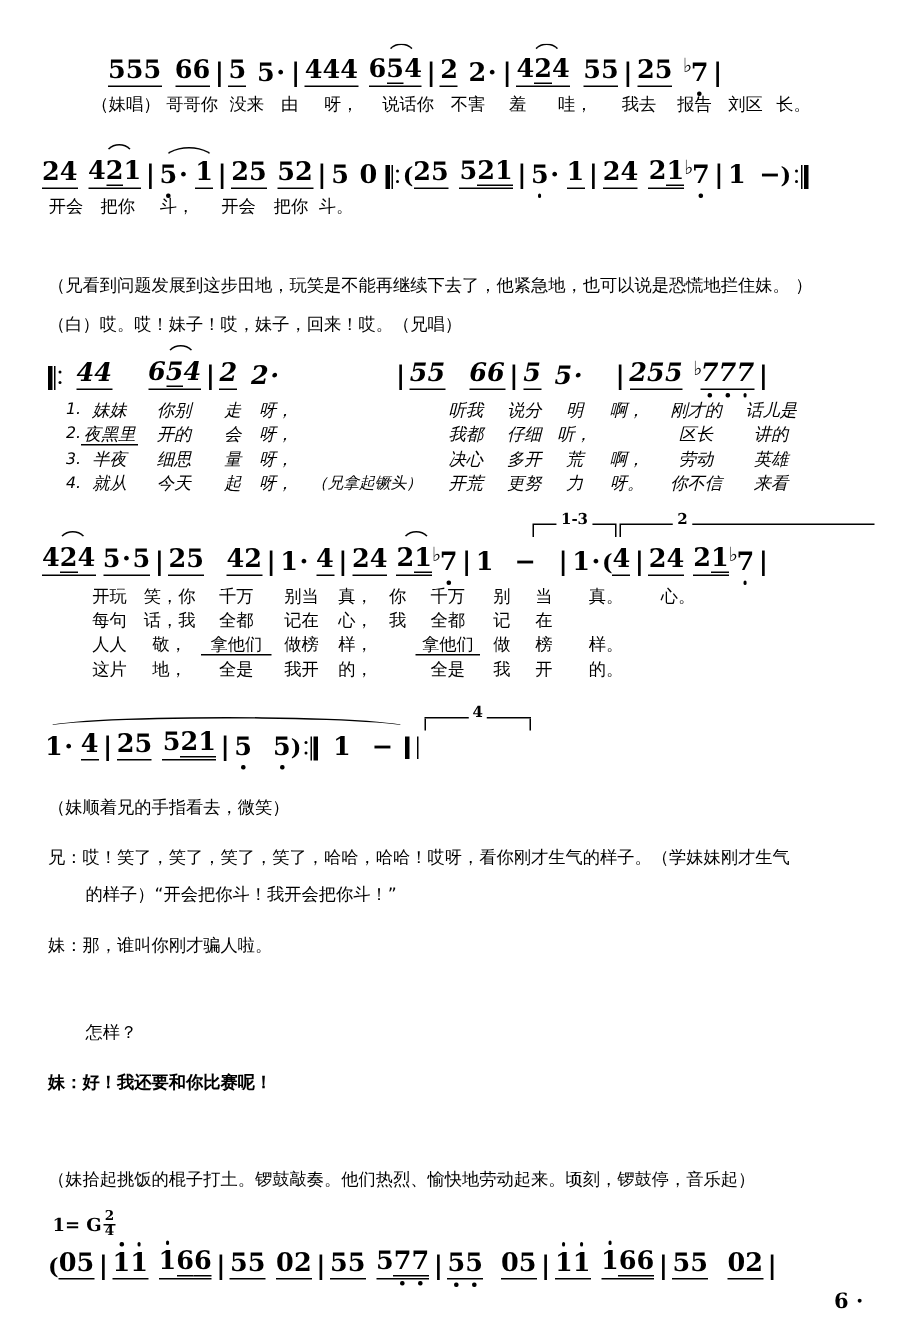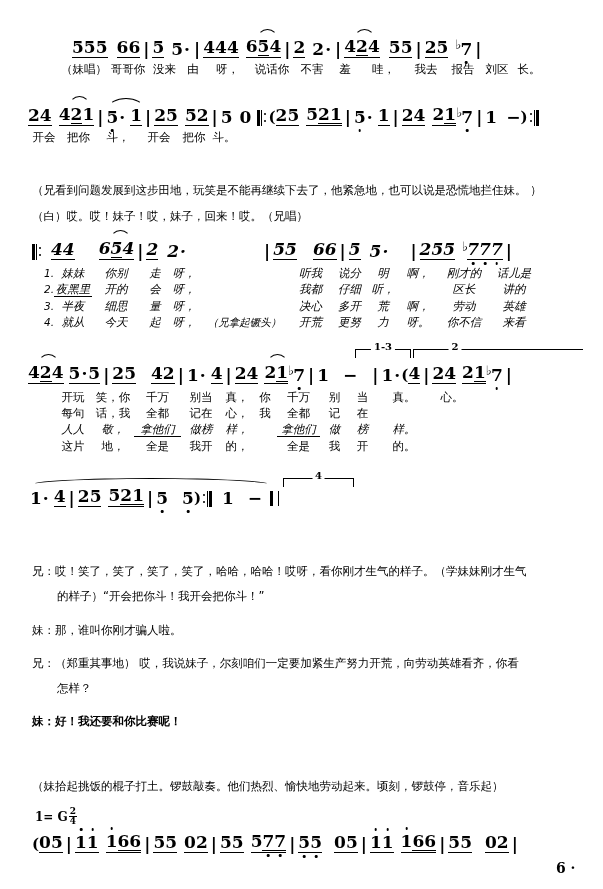--- a/index.html
+++ b/index.html
@@ -481,21 +481,21 @@
       <span class="lyr" style="width:40px">记在</span>
       <span class="lyr" style="width:32px">心，</span>
       <span class="lyr" style="width:24px">我</span>
       <span class="lyr" style="width:43px">全都</span>
       <span class="lyr" style="width:29px">记</span>
       <span class="lyr" style="width:27px">在</span>
       <span class="lyr" style="width:56px"></span>
       <span class="lyr" style="width:40px"></span>
     </div>
 
-    <div class="lyricrow" style="margin-top:2px; padding-left:26px;font-style:italic;">
+    <div class="lyricrow" style="margin-top:2px; padding-left:26px;">
       <span class="lyr" style="width:38px">人人</span>
       <span class="lyr" style="width:42px">敬，</span>
       <span class="lyr ul" style="width:47px">拿他们</span>
       <span class="lyr" style="width:40px">做榜</span>
       <span class="lyr" style="width:32px">样，</span>
       <span class="lyr" style="width:24px"></span>
       <span class="lyr ul" style="width:43px">拿他们</span>
       <span class="lyr" style="width:29px">做</span>
       <span class="lyr" style="width:27px">榜</span>
       <span class="lyr" style="width:56px">样。</span>
@@ -543,24 +543,24 @@
         </span>
       <span class="sp" style="width:8px"></span>
       <span class="n">1</span>
       <span class="sp" style="width:14px"></span>
       <span class="n">−</span>
       <span class="sp" style="width:6px"></span>
       <span class="barthick"></span>
     </div>
   </div>
 
+  <div class="prose" style="left:32px; top:530px;">（妹顺着兄的手指看去，微笑）</div>
   <div class="prose" style="left:32px; top:563px;">兄：哎！笑了，笑了，笑了，笑了，哈哈，哈哈！哎呀，看你刚才生气的样子。（学妹妹刚才生气</div>
   <div class="prose" style="left:57px; top:588px;">的样子）“开会把你斗！我开会把你斗！”</div>
   <div class="prose" style="left:32px; top:622px;">妹：那，谁叫你刚才骗人啦。</div>
-  <div class="prose" style="left:32px; top:655px;">兄：（郑重其事地） 哎，我说妹子，尔刻咱们一定要加紧生产努力开荒，向劳动英雄看齐，你看</div>
   <div class="prose" style="left:57px; top:680px;">怎样？</div>
   <div class="prose" style="left:32px; top:713px;font-weight:bold;">妹：好！我还要和你比赛呢！</div>
   <div class="prose" style="left:32px; top:778px;">（妹拾起挑饭的棍子打土。锣鼓敲奏。他们热烈、愉快地劳动起来。顷刻，锣鼓停，音乐起）</div>
 
   <div class="keysig" style="left:35px; top:808px;">
     <span>1= G</span><span class="frac"><span class="num">2</span><span class="den">4</span></span>
   </div>
 
   <div class="sys" style="left:32px; top:833px;">
     <div class="noterow">

